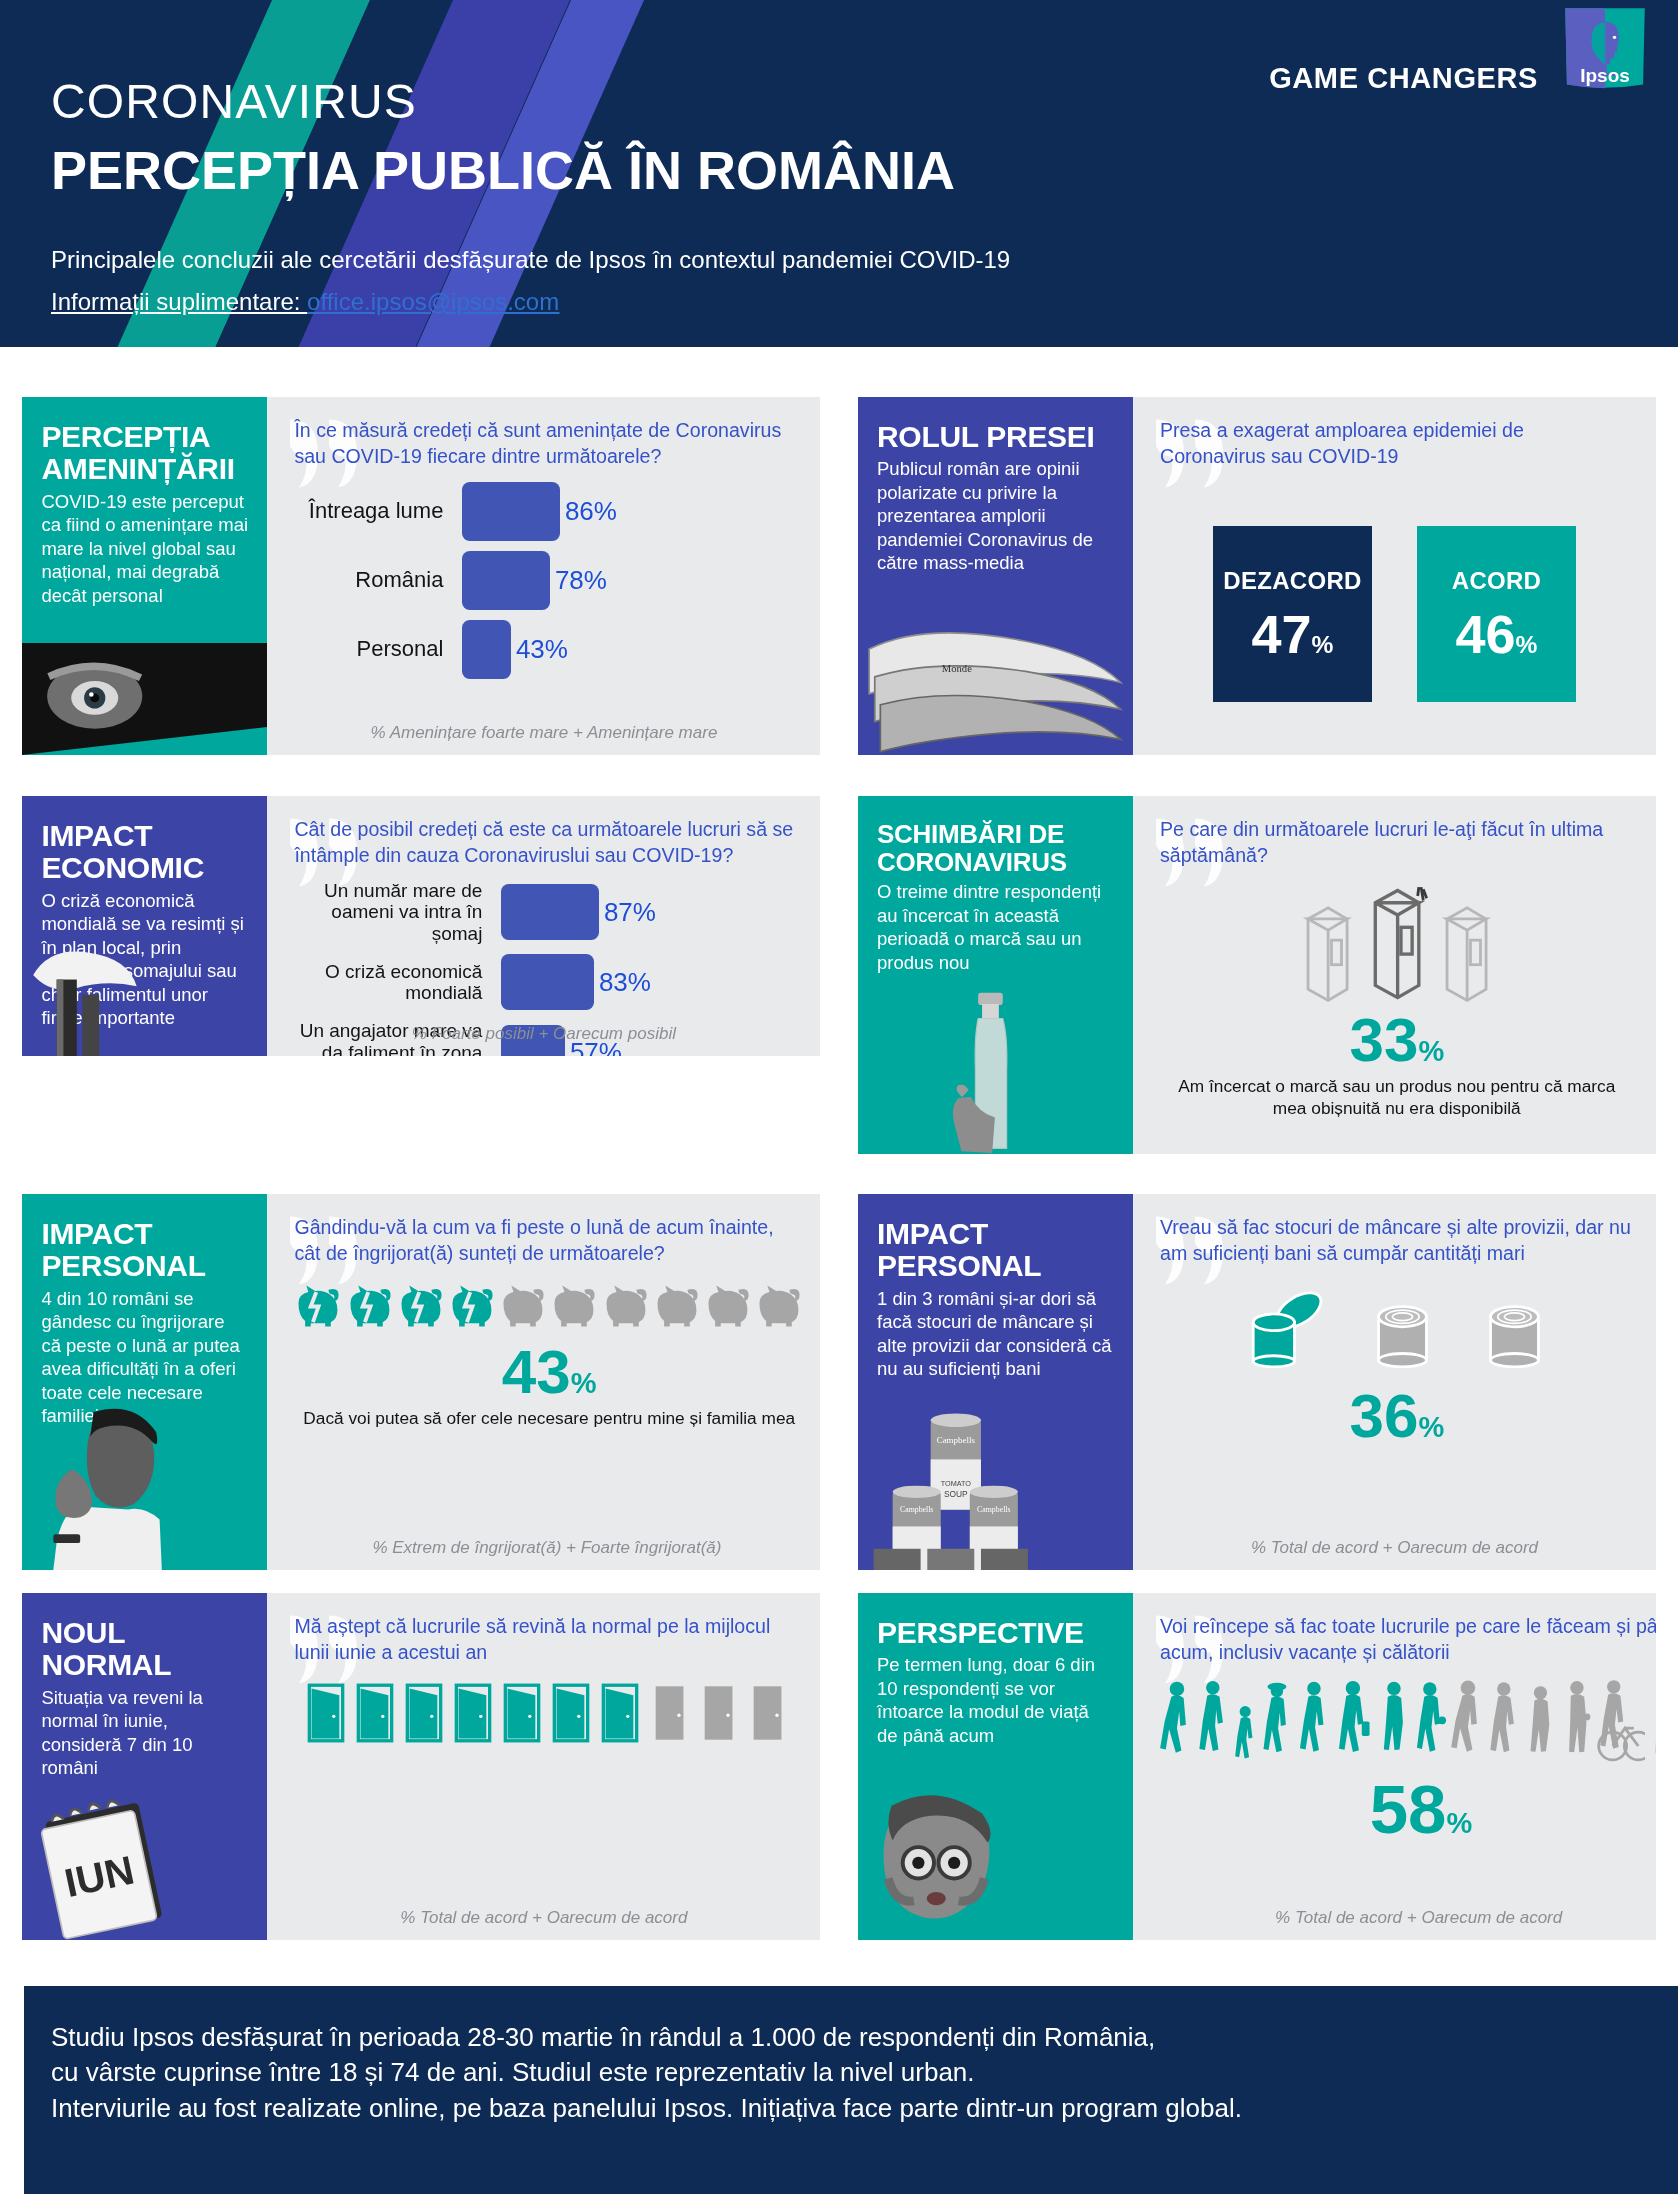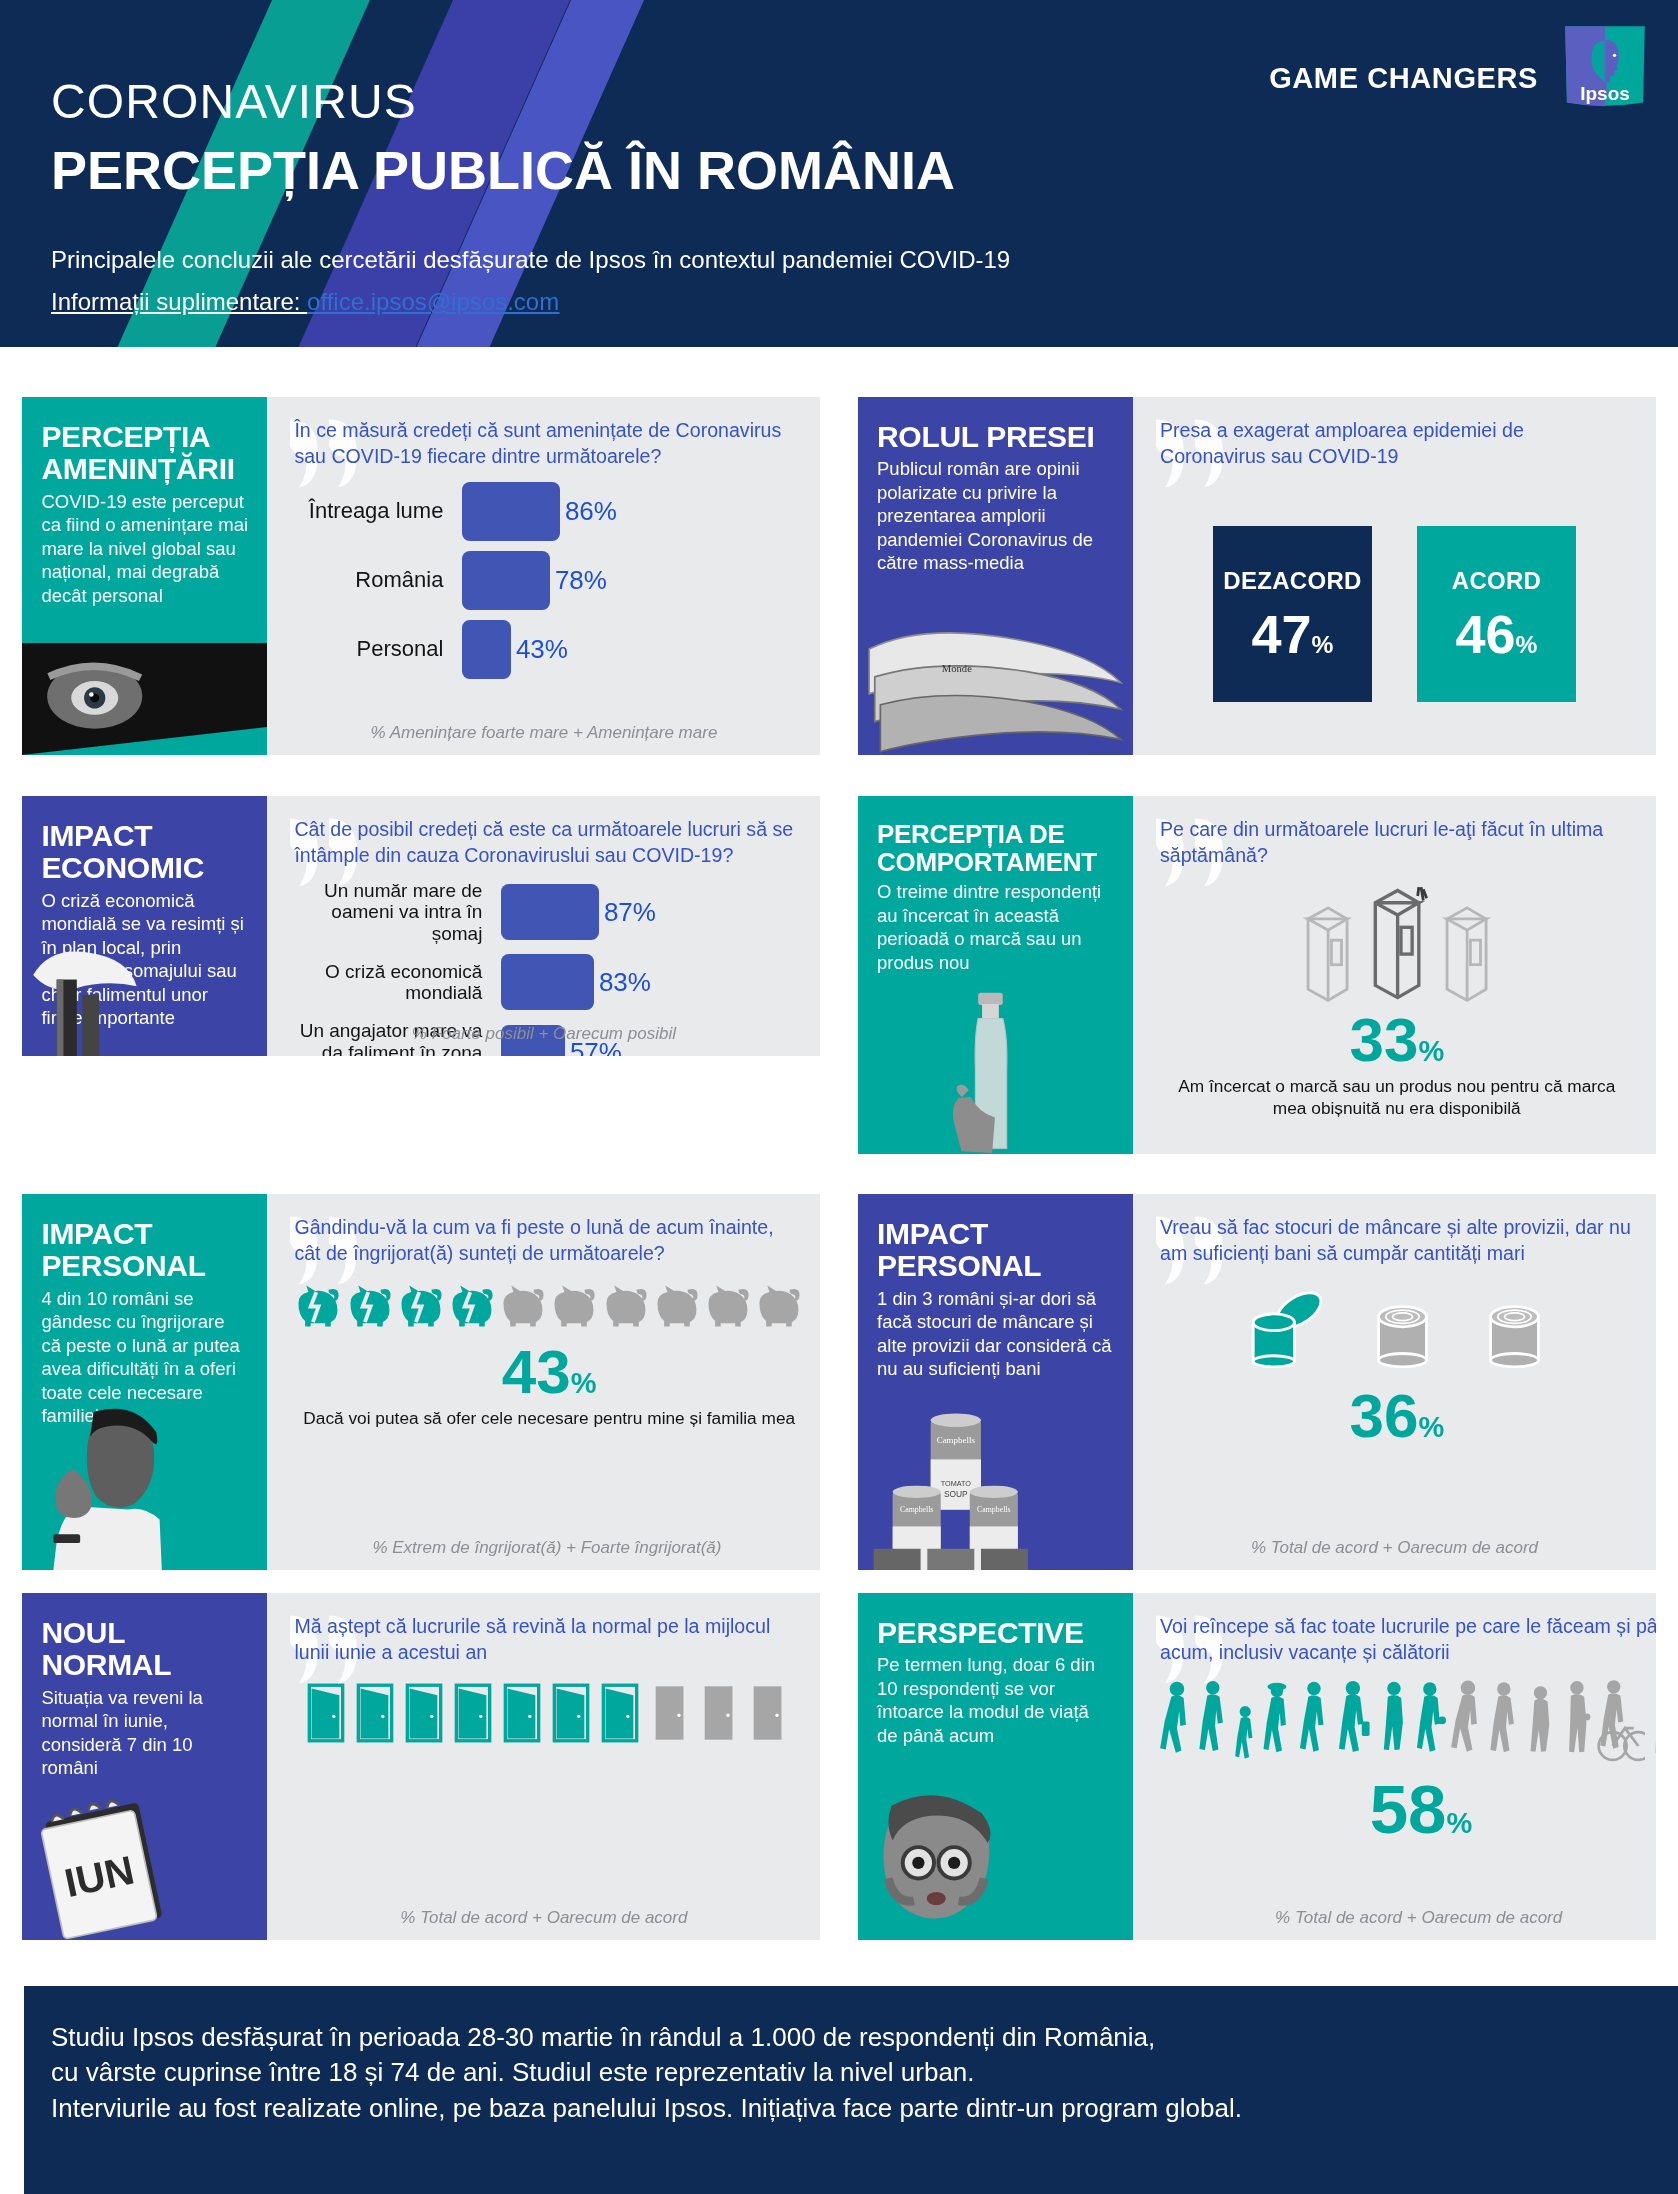--- a/index.html
+++ b/index.html
@@ -39,21 +39,21 @@
     position:absolute; left:51px; top:288px;
     color:#ffffff; font-size:24px; font-weight:300; white-space:nowrap;text-decoration:underline;
   }
   .h-mail { color:#2f6fd0; text-decoration:underline; }
 
   .gamechangers {
     position:absolute; right:140px; top:62px;
     color:#ffffff; font-size:29px; font-weight:bold; letter-spacing:0.6px;
   }
   .logo {
-    position:absolute; right:31px; top:24px; width:84px; height:84px;
+    position:absolute; right:31px; top:6px; width:84px; height:84px;
   }
 
   
   .panel {
     position:absolute; background:#e9eaec; display:flex; overflow:hidden;
   }
   .p-side { width:245px; flex:0 0 245px; position:relative; overflow:hidden; padding:23.5px 19px 0 19px; }
   .p-side.teal { background:#00a79d; }
   .p-side.blue { background:#3c45a5; }
   .p-title {
@@ -260,21 +260,21 @@
         <div class="bar-fill" style="width:64px;height:56px;"></div>
         <div class="bar-val">57%</div>
       </div>
     </div>
     <div class="p-footnote">% Foarte posibil + Oarecum posibil</div>
   </div>
 </div>
 
 <div class="panel" style="left:858px; top:796px; width:798px; height:358px;">
   <div class="p-side teal" style="width:275px;flex:0 0 275px;">
-    <div class="p-title sm">PERCEPȚIA DE COMPORTAMENT</div>
+    <div class="p-title sm">SCHIMBĂRI DE CORONAVIRUS</div>
     <div class="p-desc">O treime dintre respondenți au încercat în această perioadă o marcă sau un produs nou</div>
     <svg class="p-photo" style="height:168px;" viewBox="0 0 492 300" preserveAspectRatio="none">
       <rect x="215" y="12" width="44" height="22" rx="5" fill="#b9b9b9"></rect>
       <rect x="222" y="32" width="30" height="26" fill="#d6d6d6"></rect>
       <path d="M215 58 Q208 90 210 150 L210 290 L266 290 L266 150 Q268 90 259 58 Z" fill="#e3e3e3" opacity="0.85" stroke="#cfcfcf" stroke-width="2"></path>
       <path d="M180 200 Q165 215 172 245 L185 295 L240 298 L245 235 Q215 225 202 198 Z" fill="#8d8d8d"></path>
       <path d="M186 198 Q172 186 178 178 Q190 172 198 186 Z" fill="#9b9b9b"></path>
     </svg>
   </div>
   <div class="p-body">

